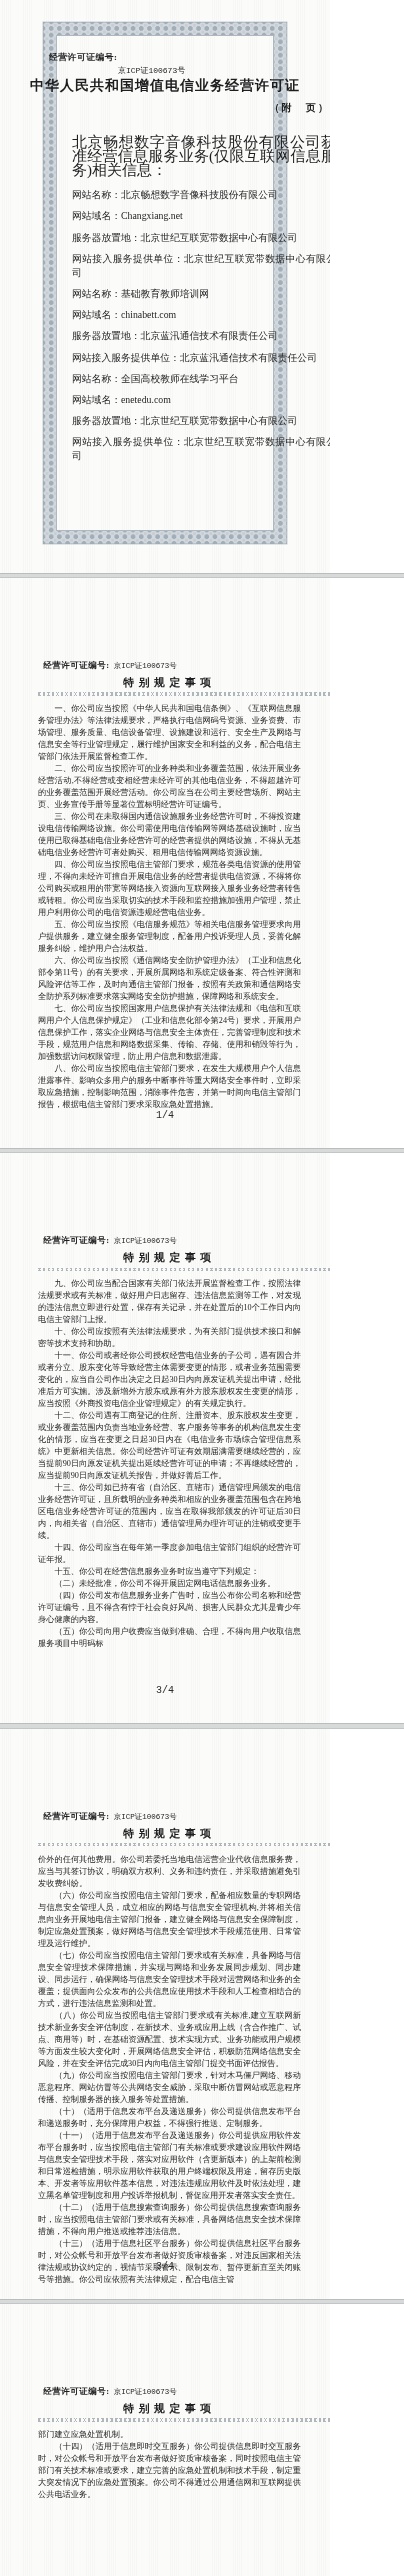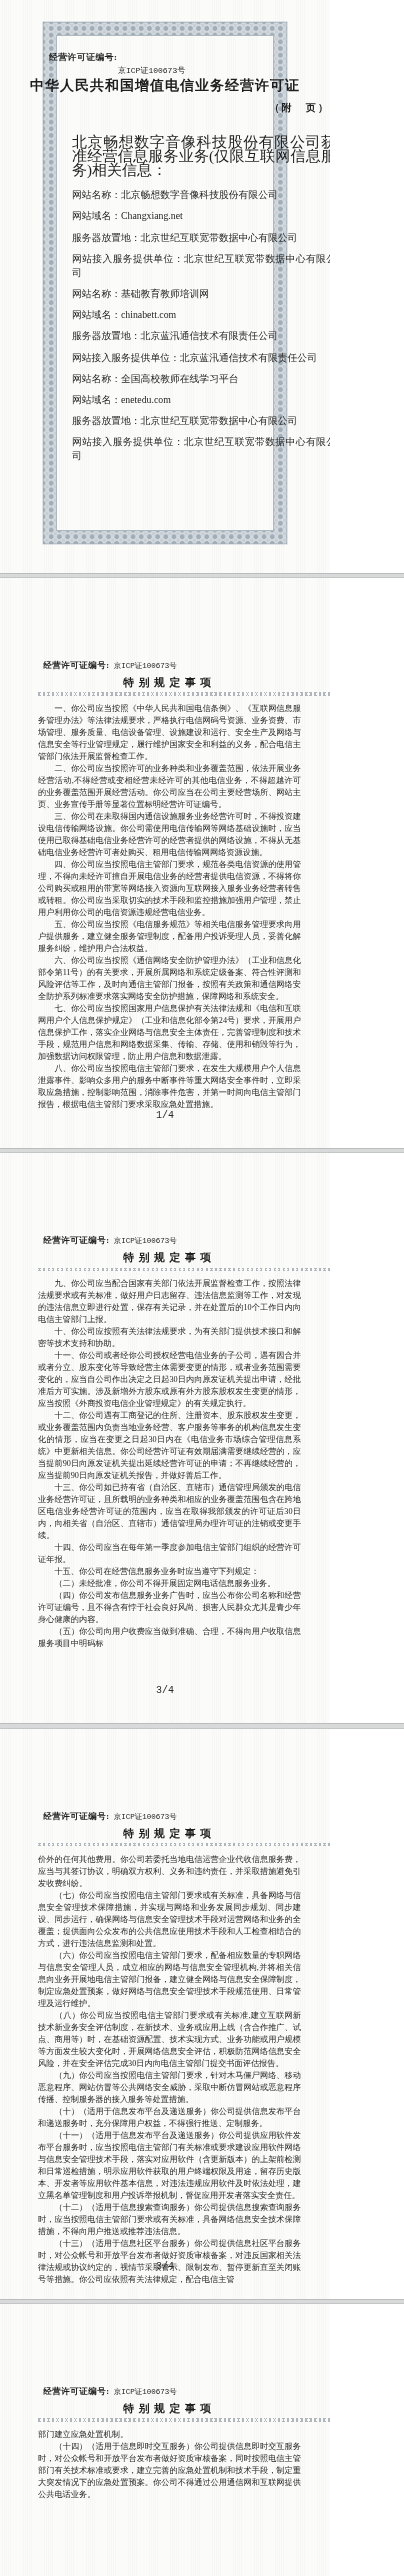--- a/index.html
+++ b/index.html
@@ -172,22 +172,22 @@
 
   <section class="page special-page">
     <div class="sp-header">
       <span class="lic-label">经营许可证编号:</span><span class="lic-number">京ICP证100673号</span>
     </div>
     <h2 class="sp-title">特别规定事项</h2>
     <div class="wavy-rule"></div>
     <div class="sp-body">
 
     <p class="para">价外的任何其他费用。你公司若委托当地电信运营企业代收信息服务费，应当与其签订协议，明确双方权利、义务和违约责任，并采取措施避免引发收费纠纷。</p>
+        <p class="para">　　（六）你公司应当按照电信主管部门要求，配备相应数量的专职网络与信息安全管理人员，成立相应的网络与信息安全管理机构,并将相关信息向业务开展地电信主管部门报备，建立健全网络与信息安全保障制度，制定应急处置预案，做好网络与信息安全管理技术手段规范使用、日常管理及运行维护。</p>
         <p class="para">　　（七）你公司应当按照电信主管部门要求或有关标准，具备网络与信息安全管理技术保障措施，并实现与网络和业务发展同步规划、同步建设、同步运行，确保网络与信息安全管理技术手段对运营网络和业务的全覆盖；提供面向公众发布的公共信息应使用技术手段和人工检查相结合的方式，进行违法信息监测和处置。</p>
-        <p class="para">　　（六）你公司应当按照电信主管部门要求，配备相应数量的专职网络与信息安全管理人员，成立相应的网络与信息安全管理机构,并将相关信息向业务开展地电信主管部门报备，建立健全网络与信息安全保障制度，制定应急处置预案，做好网络与信息安全管理技术手段规范使用、日常管理及运行维护。</p>
         <p class="para">　　（八）你公司应当按照电信主管部门要求或有关标准,建立互联网新技术新业务安全评估制度，在新技术、业务或应用上线（含合作推广、试点、商用等）时，在基础资源配置、技术实现方式、业务功能或用户规模等方面发生较大变化时，开展网络信息安全评估，积极防范网络信息安全风险，并在安全评估完成30日内向电信主管部门提交书面评估报告。</p>
         <p class="para">　　（九）你公司应当按照电信主管部门要求，针对木马僵尸网络、移动恶意程序、网站仿冒等公共网络安全威胁，采取中断仿冒网站或恶意程序传播、控制服务器的接入服务等处置措施。</p>
         <p class="para">　　（十）（适用于信息发布平台及递送服务）你公司提供信息发布平台和递送服务时，充分保障用户权益，不得强行推送、定制服务。</p>
         <p class="para">　　（十一）（适用于信息发布平台及递送服务）你公司提供应用软件发布平台服务时，应当按照电信主管部门有关标准或要求建设应用软件网络与信息安全管理技术手段，落实对应用软件（含更新版本）的上架前检测和日常巡检措施，明示应用软件获取的用户终端权限及用途，留存历史版本、开发者等应用软件基本信息，对违法违规应用软件及时依法处理，建立黑名单管理制度和用户投诉举报机制，督促应用开发者落实安全责任。</p>
         <p class="para">　　（十二）（适用于信息搜索查询服务）你公司提供信息搜索查询服务时，应当按照电信主管部门要求或有关标准，具备网络信息安全技术保障措施，不得向用户推送或推荐违法信息。</p>
         <p class="para">　　（十三）（适用于信息社区平台服务）你公司提供信息社区平台服务时，对公众帐号和开放平台发布者做好资质审核备案，对违反国家相关法律法规或协议约定的，视情节采取警示、限制发布、暂停更新直至关闭账号等措施。你公司应依照有关法律规定，配合电信主管</p>
       </div>
     <div class="pagenum">3/4</div>
   </section>
 

